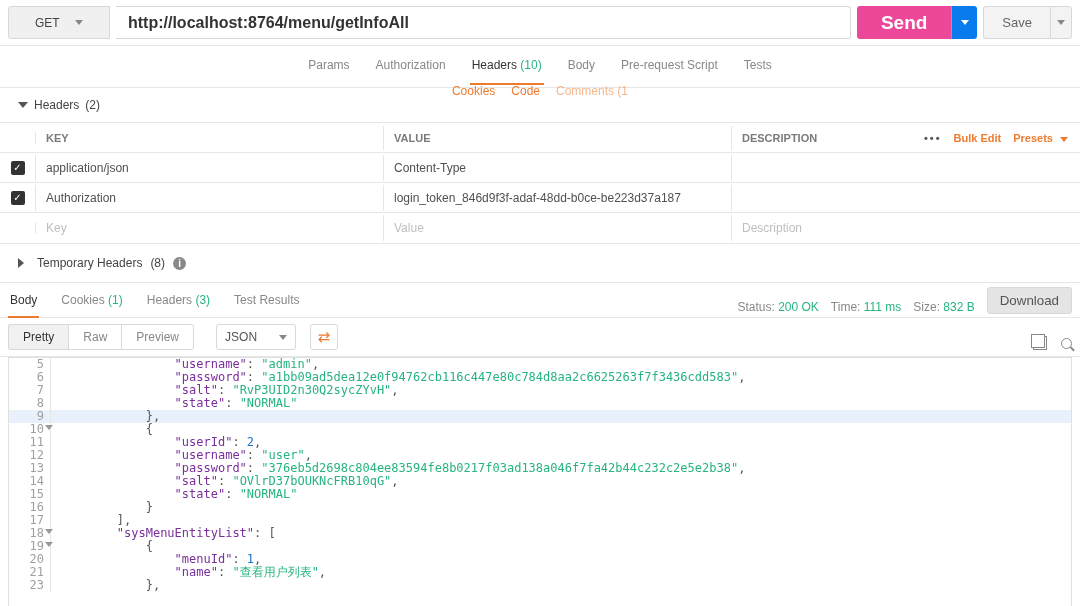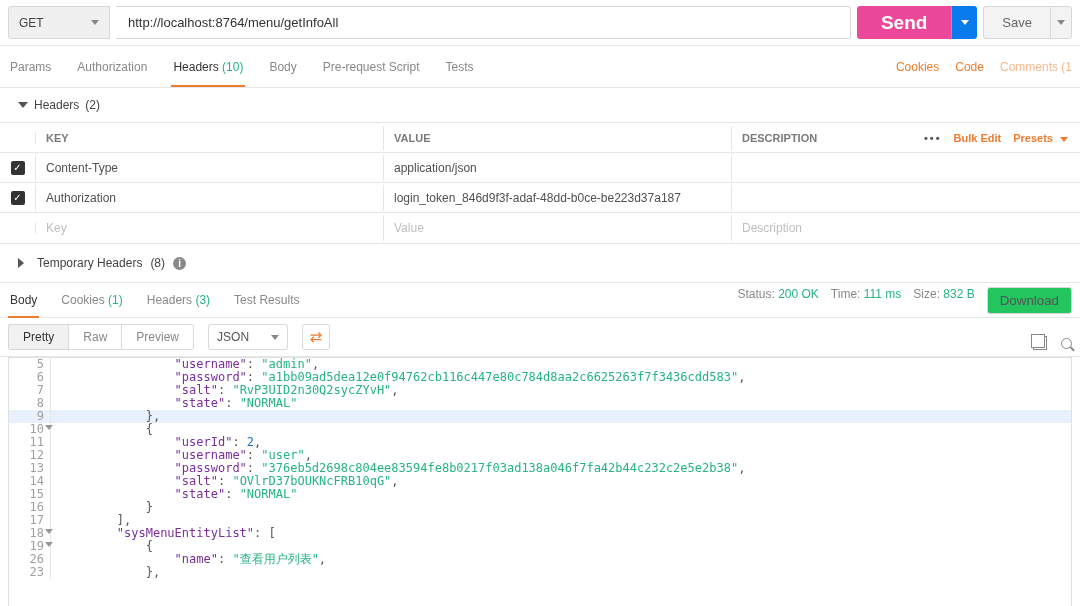--- a/index.html
+++ b/index.html
@@ -23,39 +23,40 @@
     height: 46px;
   }
   .method-select {
     display: flex;
     align-items: center;
     justify-content: space-between;
     width: 102px;
     background: #f0f0f0;
     border: 1px solid #d8d8d8;
     border-radius: 3px 0 0 3px;
-    padding: 0 10px;
+    padding: 0 26px;
     cursor: pointer;
     color: #444;
   }
   .caret-down {
     width: 0; height: 0;
     border-left: 4px solid transparent;
     border-right: 4px solid transparent;
     border-top: 5px solid #888;
   }
   .url-input {
     flex: 1;
     border: 1px solid #d8d8d8;
     border-left: none;
     border-radius: 0 3px 3px 0;
     padding: 0 12px;
-    font-size: 13px;
+    font-size: 16px;
     color: #333;
     outline: none;
+    font-weight: bold;
   }
   .send-wrap {
     display: flex;
     align-items: stretch;
   }
   .send-btn {
     background: #ec4899;
     color: #fff;
     border: none;
     border-radius: 3px 0 0 3px;
@@ -90,20 +91,21 @@
   .save-drop-btn { width: 22px; display:flex;align-items:center;justify-content:center; border-radius:0 3px 3px 0;}
 
   
   .req-tabs-row {
     display: flex;
     align-items: center;
     justify-content: space-between;
     border-bottom: 1px solid #e6e6e6;
     padding: 0 8px;
     height: 42px;
+    flex-direction: column;
   }
   .req-tabs { display:flex; gap:22px; align-items:center; height:100%; }
   .req-tab {
     color: #888;
     cursor: pointer;
     padding: 12px 2px;
     position: relative;
   }
   .req-tab.active { color: #333; }
   .req-tab.active::after {
@@ -222,27 +224,27 @@
   }
   .resp-tabs { display:flex; gap:20px; align-items:center; height:100%; }
   .resp-tab { color:#888; cursor:pointer; padding:10px 2px; position:relative;}
   .resp-tab.active { color:#333; }
   .resp-tab.active::after {
     content:"";position:absolute;left:0;right:0;bottom:-1px;height:2px;background:#ed7c31;
   }
   .resp-tab .count.green { color:#26b47f; }
   .resp-right {
     display:flex;
-    align-items:flex-start;
+    align-items:flex-end;
     gap:12px;
     color:#888;
   }
   .resp-right .ok { color:#26b47f; }
   .download-btn {
-    background:#22c55e;
+    background:#e5e5e5;
     border:1px solid #d8d8d8;
     padding:5px 12px;
     border-radius:3px;
     cursor:pointer;
     color:#555;
   }
 
   
   .body-toolbar {
     display:flex;
@@ -257,21 +259,21 @@
     border:1px solid #d8d8d8;
     border-right:none;
     color:#888;
     cursor:pointer;
     background:#fff;
   }
   .bt-seg:first-child { border-radius:3px 0 0 3px; }
   .bt-seg:last-of-type { border-right:1px solid #d8d8d8; border-radius:0 3px 3px 0;}
   .bt-seg.active { background:#f1f1f1; color:#333; }
   .json-select {
-    margin-left:8px;
+    margin-left:16px;
     border:1px solid #d8d8d8;
     border-radius:3px;
     padding:5px 8px;
     display:flex;
     align-items:center;
     gap:22px;
     cursor:pointer;
     color:#555;
   }
   .wrap-btn {
@@ -397,22 +399,22 @@
           <span>Presets</span>
           <span class="caret-down" style="display:inline-block;margin-left:4px;border-top-color:#ed7c31"></span>
         </span>
       </span>
     </div>
   </div>
   <div class="hdr-row">
     <div class="cell">
         <div class="checkbox"></div>
       </div>
+    <div class="cell">application/json</div>
     <div class="cell">Content-Type</div>
-    <div class="cell">application/json</div>
     <div class="cell"></div>
   </div>
   <div class="hdr-row">
     <div class="cell">
         <div class="checkbox"></div>
       </div>
     <div class="cell">Authorization</div>
     <div class="cell">login_token_846d9f3f-adaf-48dd-b0ce-be223d37a187</div>
     <div class="cell"></div>
   </div>
@@ -537,20 +539,24 @@
     </div>
     <div class="code-line">
       <div class="gutter">18<span class="fold"></span></div>
       <div class="code-content"><span>        </span><span class="tok-key">"sysMenuEntityList"</span><span class="tok-punc">: [</span></div>
     </div>
     <div class="code-line">
       <div class="gutter">19<span class="fold"></span></div>
       <div class="code-content"><span>            </span><span class="tok-punc">{</span></div>
     </div>
     <div class="code-line">
-      <div class="gutter">26</div>
+      <div class="gutter">20</div>
+      <div class="code-content"><span>                </span><span class="tok-key">"menuId"</span><span class="tok-punc">: </span><span class="tok-num">1</span><span class="tok-punc">,</span></div>
+    </div>
+    <div class="code-line">
+      <div class="gutter">21</div>
       <div class="code-content"><span>                </span><span class="tok-key">"name"</span><span class="tok-punc">: </span><span class="tok-str">"查看用户列表"</span><span class="tok-punc">,</span></div>
     </div>
     <div class="code-line">
       <div class="gutter">23</div>
       <div class="code-content"><span>            </span><span class="tok-punc">},</span></div>
     </div>
   </div>
 
 </body></html>

